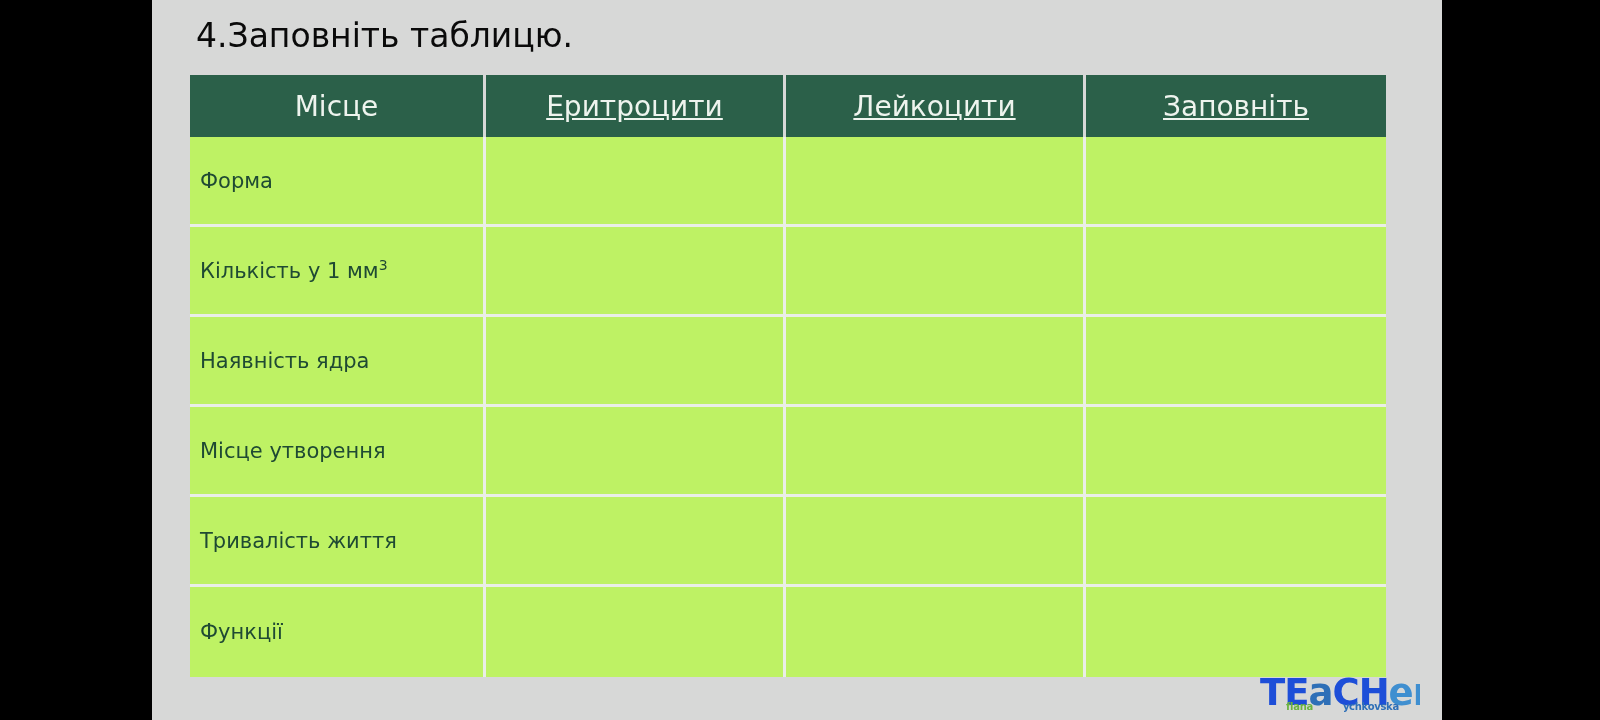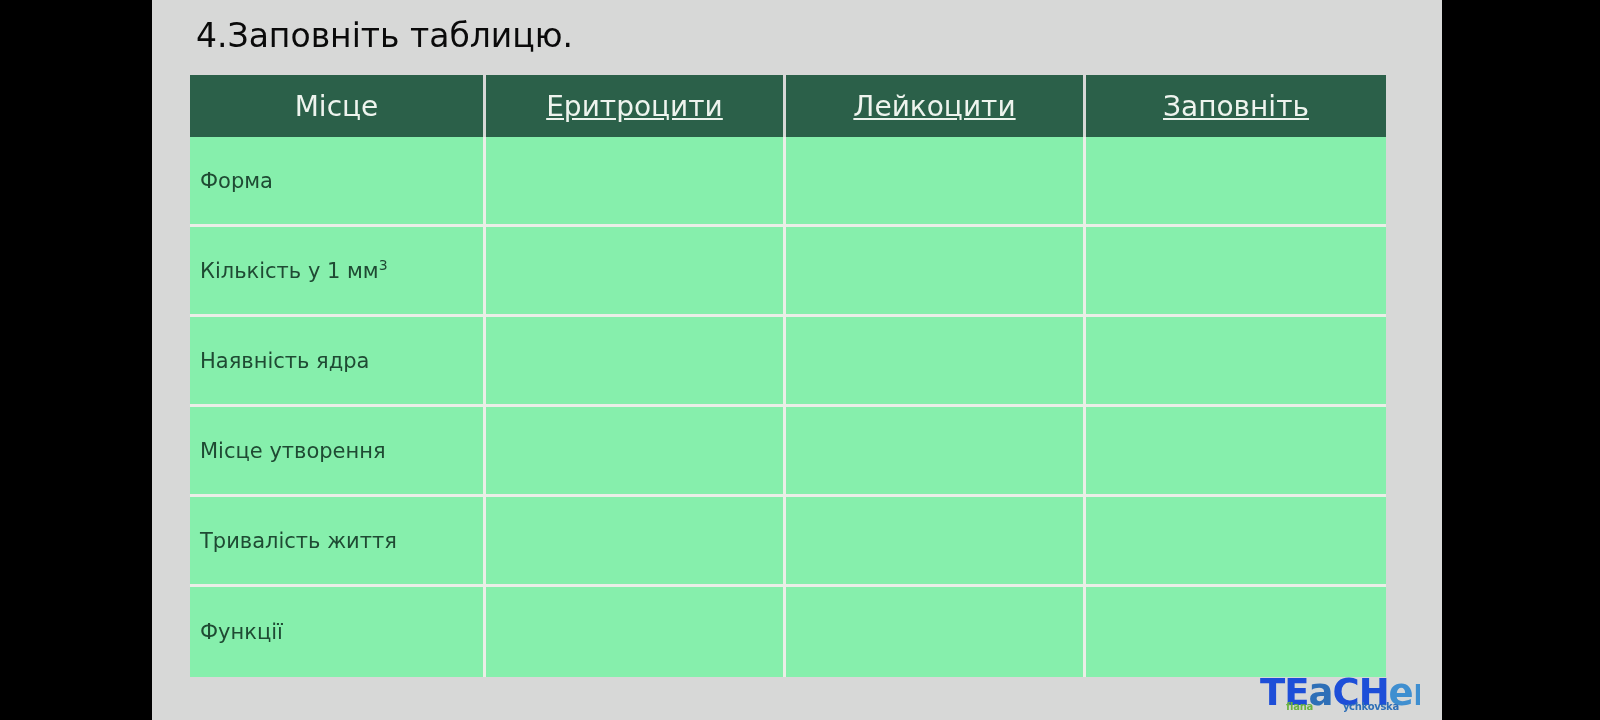--- a/index.html
+++ b/index.html
@@ -63,21 +63,21 @@
     vertical-align: middle;
     height: 62px;
     border-right: 3px solid #d7d8d7;
     padding: 0 6px;
     box-sizing: border-box;
   }
   table.blood-table th:last-child {
     border-right: none;
   }
   table.blood-table td {
-    background: #86efac;
+    background: #bef264;
     color: #1f4a33;
     font-family: "DejaVu Sans", sans-serif;
     font-size: 21px;
     font-weight: 400;
     vertical-align: middle;
     height: 67px;
     border-right: 3px solid #eaeee7;
     border-bottom: 3px solid #eaeee7;
     box-sizing: border-box;
   }

